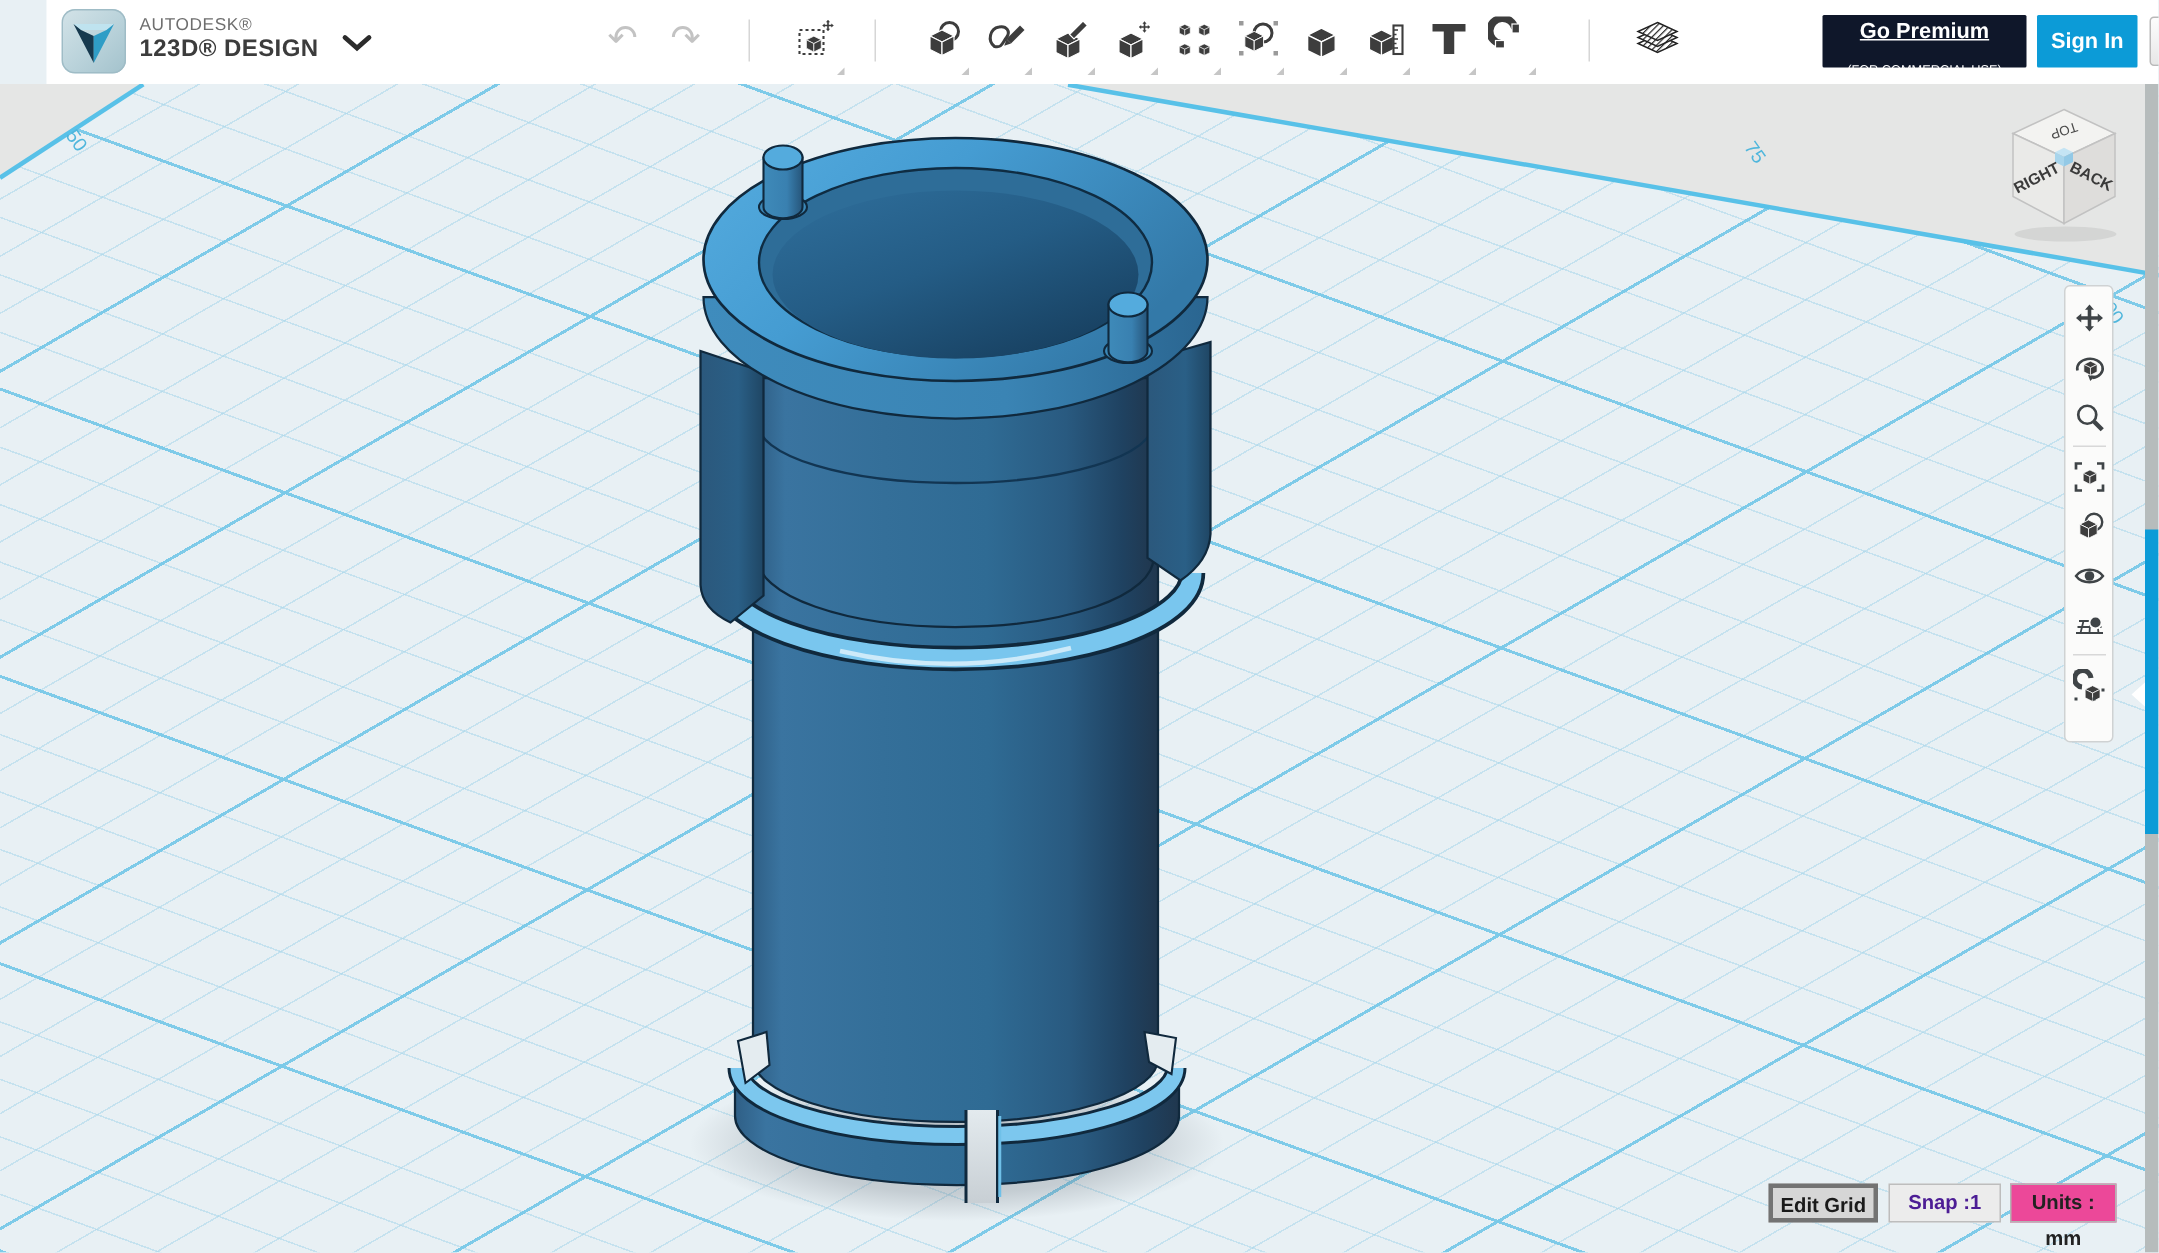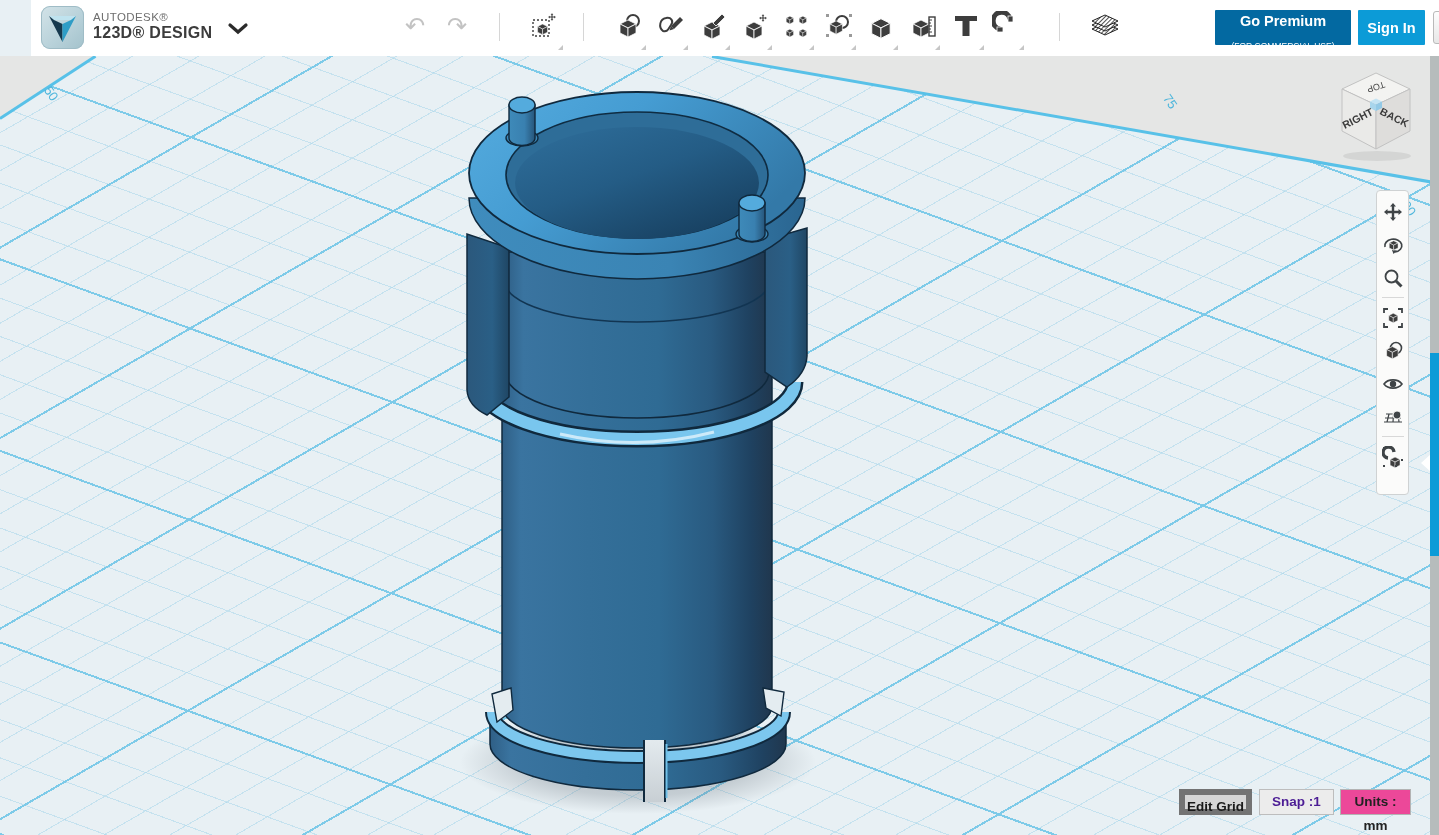--- a/index.html
+++ b/index.html
@@ -18,21 +18,21 @@
   .chevron { position:absolute; left:196px; top:22px; width:22px; height:14px; cursor:pointer; }
   .hist-btn { position:absolute; top:12px; width:28px; height:28px; font-size:24px; line-height:28px;
               text-align:center; color:#c3c3c3; }
   .undo { left:370px; } .redo { left:412px; }
   .tb-sep { position:absolute; top:13px; width:1px; height:28px; background:#d6d6d6; }
   .tool-slot { position:absolute; top:7px; width:40px; height:44px; }
   .tool-slot svg { position:absolute; left:6px; top:4px; }
   .caret { position:absolute; right:2px; bottom:1px; width:0; height:0;
            border-left:5px solid transparent; border-bottom:5px solid #c6c6c6; }
   .btn-premium { position:absolute; left:1184px; top:10px; width:136px; height:35px; border:none;
-                 background:#0369a1; color:#fff; text-align:center; cursor:pointer; border-radius:1px; }
+                 background:#0f172a; color:#fff; text-align:center; cursor:pointer; border-radius:1px;text-decoration:underline; }
   .btn-premium .l1 { display:block; font-size:14.5px; font-weight:bold; margin-top:3px; }
   .btn-premium .l2 { display:block; font-size:8.5px; margin-top:12px;text-align:center; }
   .btn-signin { position:absolute; left:1327px; top:10px; width:67px; height:35px; border:none;
                 background:#0c9bd7; color:#fff; font-size:14.5px; font-weight:bold; cursor:pointer; border-radius:1px; }
   .btn-help { position:absolute; left:1402px; top:11px; width:33px; height:33px;
               background:linear-gradient(#fdfdfd,#e7e7e7); border:1px solid #b9b9b9; border-radius:3px;
               color:#666; font-size:19px; cursor:pointer; }
 
   
   .canvas { position:absolute; left:0; top:56px; width:1439px; height:779px; overflow:hidden; }
@@ -70,21 +70,21 @@
 
   
   .rail { position:absolute; right:0; top:0; width:9px; height:779px; background:#b6bcbc; z-index:6; }
   .rail-blue { position:absolute; right:0; top:297px; width:9px; height:203px; background:#0c9bd7; }
   .rail-arrow { position:absolute; right:8px; top:398px; width:0; height:0;
                 border-right:10px solid #ffffff; border-top:9px solid transparent;
                 border-bottom:9px solid transparent; cursor:pointer; }
 
   
   .status-btn { position:absolute; height:26px; font-size:13.5px; text-align:center; line-height:24px; cursor:pointer; }
-  .edit-grid { left:1179px; top:733px; width:73px; background:#d6d6d6; border:6px solid #737373;
+  .edit-grid { left:1179px; top:733px; width:73px; background:#d6d6d6; border:3px solid #737373;
                font-weight:bold; color:#1a1a1a; }
   .snap-btn  { left:1259px; top:733px; width:75px; background:#ececec; border:1px solid #bdbdbd;
                font-weight:bold; color:#4c1d95; }
   .units-btn { left:1340px; top:733px; width:71px; background:#ec4899; border:1px solid #b3b3b3;
                font-weight:bold; color:#222; }
 
   .icon-dark { fill:#3d3d3d; stroke:#ffffff; stroke-width:0.8; }
   .icon-line { fill:none; stroke:#3d3d3d; stroke-width:2; }
 </style>
 </head>

